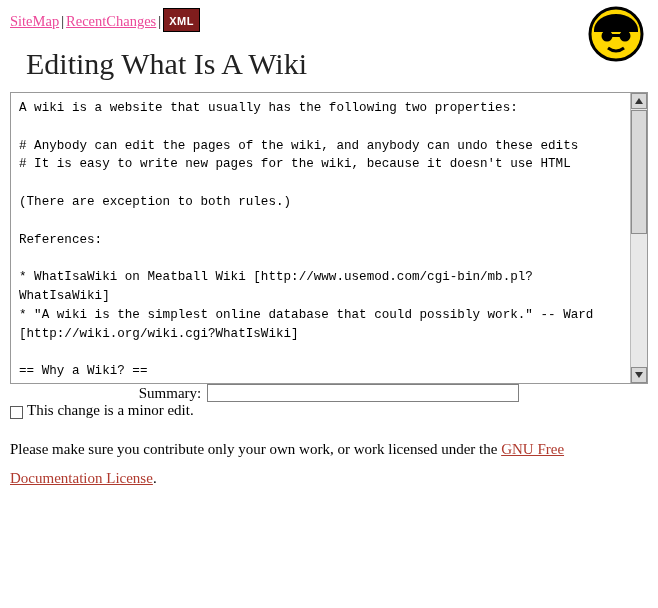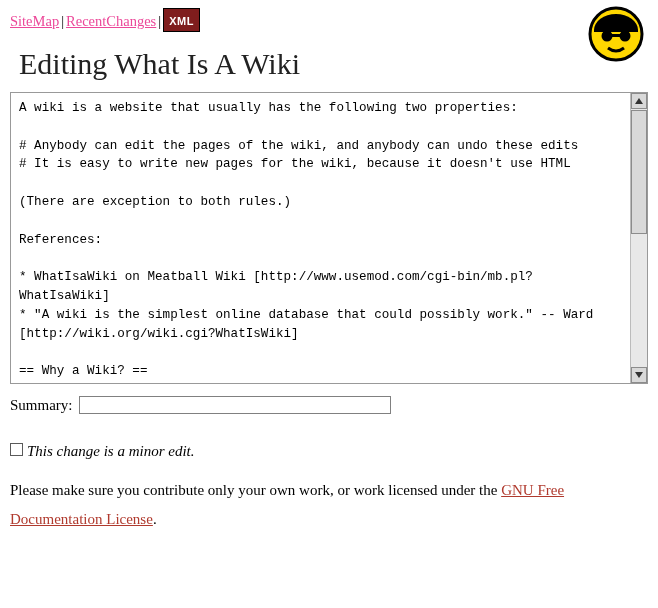--- a/index.html
+++ b/index.html
@@ -60,21 +60,21 @@
     top: -2px;
     width: 56px;
     height: 56px;
   }
   
   h1.page-title {
     font-family: "Liberation Serif", serif;
     font-weight: normal;
     font-size: 30px;
     line-height: 36px;
-    margin: 4px 0 10px 9px;
+    margin: 4px 0 10px 16px;
     padding: 0;
     color: #222222;
   }
   
   .edit-wrap {
     position: relative;
     border: 1px solid #999999;
     background: #ffffff;
     height: 292px;
     box-sizing: border-box;
@@ -145,44 +145,43 @@
     top: 17px;
     width: 16px;
     height: 124px;
     background: #d9d9d9;
     border: 1px solid #8c8c8c;
     box-sizing: border-box;
     cursor: pointer;
   }
   
   .summary-row {
-    margin-top: 12px;
     display: flex;
     align-items: center;
+    justify-content: center;
   }
   .summary-label {
     font-size: 15px;
     margin-right: 6px;
   }
   .summary-input {
     width: 312px;
     height: 18px;
     border: 1px solid #808080;
     background: #ffffff;
     font-family: "Liberation Sans", sans-serif;
     font-size: 12px;
     padding: 1px 3px;
     box-sizing: border-box;
   }
   
   .check-row {
-    margin-top: 29px;
+    margin-top: 0;
     display: flex;
-    align-items: flex-start;
-    font-style: italic;
+    align-items: flex-end;
   }
   .checkbox {
     width: 13px;
     height: 13px;
     border: 1px solid #5a5a5a;
     background: #ffffff;
     box-sizing: border-box;
     margin-right: 4px;
     cursor: pointer;
   }

